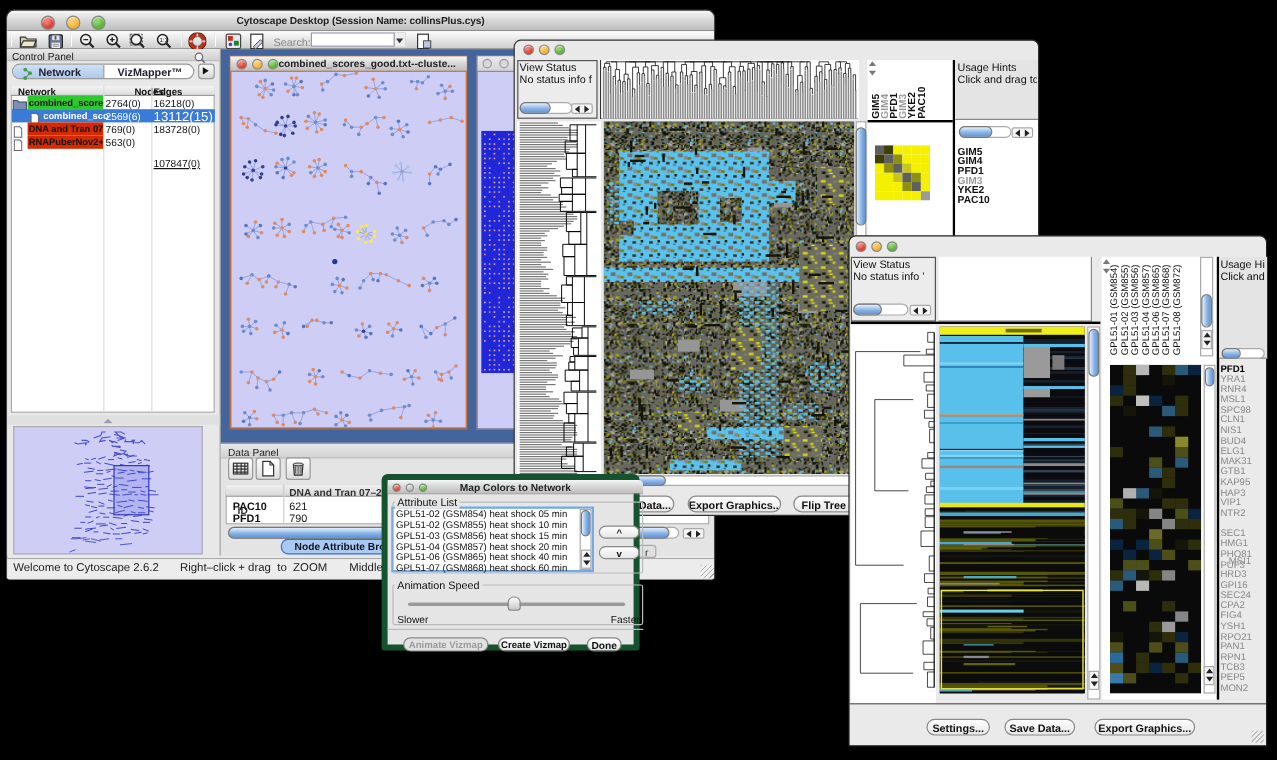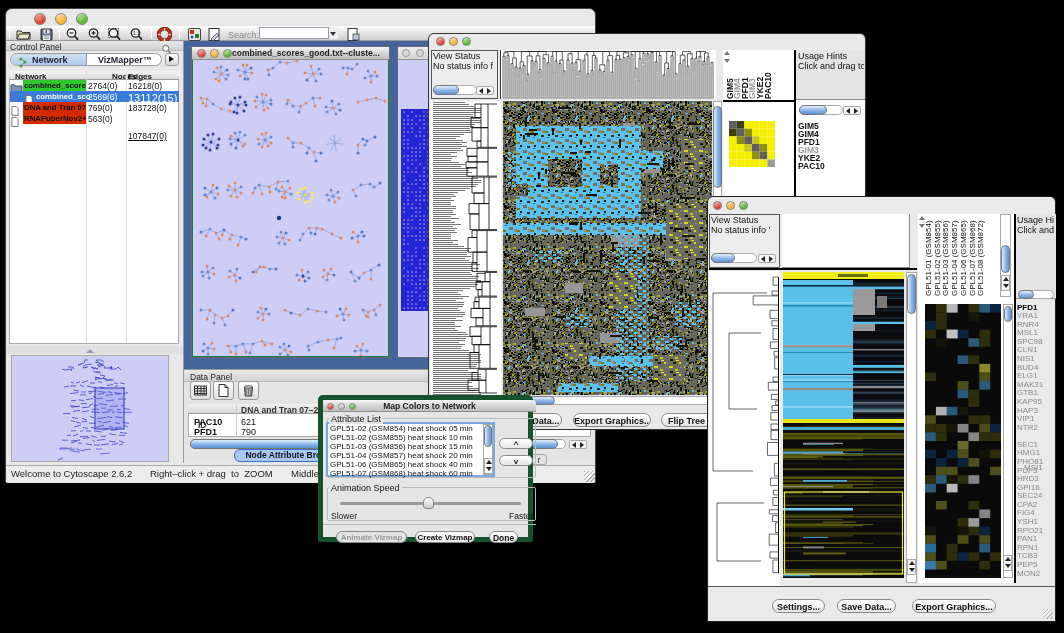--- a/index.html
+++ b/index.html
@@ -3,20 +3,21 @@
 <style>
 * { margin:0; padding:0; box-sizing:border-box; }
 body { width:1064px; height:633px; background:#000; position:relative; overflow:hidden;
        font-family:"Liberation Sans", sans-serif; }
 .abs { position:absolute; }
 .tbar { background:linear-gradient(#f7f7f7,#d9d9d9 45%,#bfbfbf); border-bottom:1px solid #8e8e8e;
         text-align:center; font-weight:bold; color:#222; }
 </style></head><body>
 
 <div class="abs" style="left:5px;top:8px;width:591px;height:475px;background:#e8e8e8;border:1px solid #444;border-radius:7px 7px 2px 2px;box-shadow:0 0 0 1px #000;">
+<div class="tbar abs" style="left:0;top:0;width:589px;height:17px;border-radius:6px 6px 0 0;font-size:8.5px;letter-spacing:-0.1px;line-height:17px;">Cytoscape Desktop (Session Name: collinsPlus.cys)</div>
 <div style="position:absolute;left:28px;top:4px;width:12px;height:12px;border-radius:50%;background:radial-gradient(circle at 35% 30%, #fff5 20%, #e33e32 60%);border:0.5px solid #888;box-shadow:inset 0 1px 1px #fff8;background-color:#e33e32;"></div>
     <div style="position:absolute;left:49px;top:4px;width:12px;height:12px;border-radius:50%;background:radial-gradient(circle at 35% 30%, #fff5 20%, #f6b42e 60%);border:0.5px solid #888;box-shadow:inset 0 1px 1px #fff8;background-color:#f6b42e;"></div>
     <div style="position:absolute;left:70px;top:4px;width:12px;height:12px;border-radius:50%;background:radial-gradient(circle at 35% 30%, #fff5 20%, #58ba2e 60%);border:0.5px solid #888;box-shadow:inset 0 1px 1px #fff8;background-color:#58ba2e;"></div>
 <div class="abs" style="left:0;top:17px;width:589px;height:15px;background:linear-gradient(#fdfdfd,#cfcfcf);border-bottom:1px solid #9a9a9a;"></div>
 <div class="abs" style="left:3px;top:19px;width:1px;height:11px;background:#aaa;border-right:1px solid #fff;"></div>
 <div class="abs" style="left:10px;top:18px;width:15px;height:15px;"><svg width="15" height="15" viewBox="0 0 15 15" xmlns="http://www.w3.org/2000/svg">
         <path d="M1 4 h4 l1.5 1.5 H14 V12 H1 Z" fill="#d8d0a8" stroke="#333" stroke-width="1"></path>
         <path d="M1 12 L3.5 7 H14 L12 12 Z" fill="#efe8c8" stroke="#333" stroke-width="1"></path>
       </svg></div>
 <div class="abs" style="left:33px;top:18px;width:15px;height:15px;"><svg width="15" height="15" viewBox="0 0 15 15" xmlns="http://www.w3.org/2000/svg">
@@ -263,21 +264,21 @@
           <path d="M46 104 l5 -2" stroke="#4a52cc" stroke-width="0.8" fill="none"></path>
           <path d="M71 94 l8 -1" stroke="#4a52cc" stroke-width="0.8" fill="none"></path>
           <path d="M52 93 l8 -1" stroke="#4a52cc" stroke-width="0.8" fill="none"></path>
           <path d="M88 98 l10 -1" stroke="#4a52cc" stroke-width="0.8" fill="none"></path>
           <path d="M59 95 l9 1" stroke="#4a52cc" stroke-width="0.8" fill="none"></path>
           <path d="M64 93 l8 2" stroke="#4a52cc" stroke-width="0.8" fill="none"></path>
           <rect x="83" y="32" width="29" height="41" fill="rgba(80,90,225,0.22)" stroke="#3038b8" stroke-width="1"></rect>
         </svg></div>
 </div>
 <div class="abs" style="left:178px;top:32px;width:411px;height:330px;background:#44649c;overflow:hidden;">
-<div class="abs" style="left:7px;top:5px;width:199px;height:312px;background:#15803d;border:1px solid #667;">
+<div class="abs" style="left:7px;top:5px;width:199px;height:312px;background:#f97316;border:1px solid #667;">
 <div class="tbar abs" style="left:0;top:0;width:197px;height:13px;border-radius:0;"></div>
 <div class="abs" style="left:40px;top:0;width:156px;height:13px;font-size:8.5px;line-height:13px;font-weight:bold;color:#222;white-space:nowrap;overflow:hidden;">combined_scores_good.txt--cluste...</div>
 <div style="position:absolute;left:5px;top:2px;width:9px;height:9px;border-radius:50%;background:radial-gradient(circle at 35% 30%, #fff5 20%, #e33e32 60%);border:0.5px solid #888;box-shadow:inset 0 1px 1px #fff8;background-color:#e33e32;"></div>
         <div style="position:absolute;left:18px;top:2px;width:9px;height:9px;border-radius:50%;background:radial-gradient(circle at 35% 30%, #fff5 20%, #f6b42e 60%);border:0.5px solid #888;box-shadow:inset 0 1px 1px #fff8;background-color:#f6b42e;"></div>
         <div style="position:absolute;left:31px;top:2px;width:9px;height:9px;border-radius:50%;background:radial-gradient(circle at 35% 30%, #fff5 20%, #58ba2e 60%);border:0.5px solid #888;box-shadow:inset 0 1px 1px #fff8;background-color:#58ba2e;"></div>
 <div class="abs" style="left:1px;top:13px;width:195px;height:296px;background:#cdcdf6;"><svg width="196" height="296" xmlns="http://www.w3.org/2000/svg">
             <line x1="28" y1="14" x2="35" y2="15" stroke="#8c9ce0" stroke-width="0.7"></line>
             <line x1="28" y1="14" x2="33" y2="19" stroke="#8c9ce0" stroke-width="0.7"></line>
             <line x1="28" y1="14" x2="26" y2="21" stroke="#8c9ce0" stroke-width="0.7"></line>
             <line x1="28" y1="14" x2="23" y2="19" stroke="#8c9ce0" stroke-width="0.7"></line>

